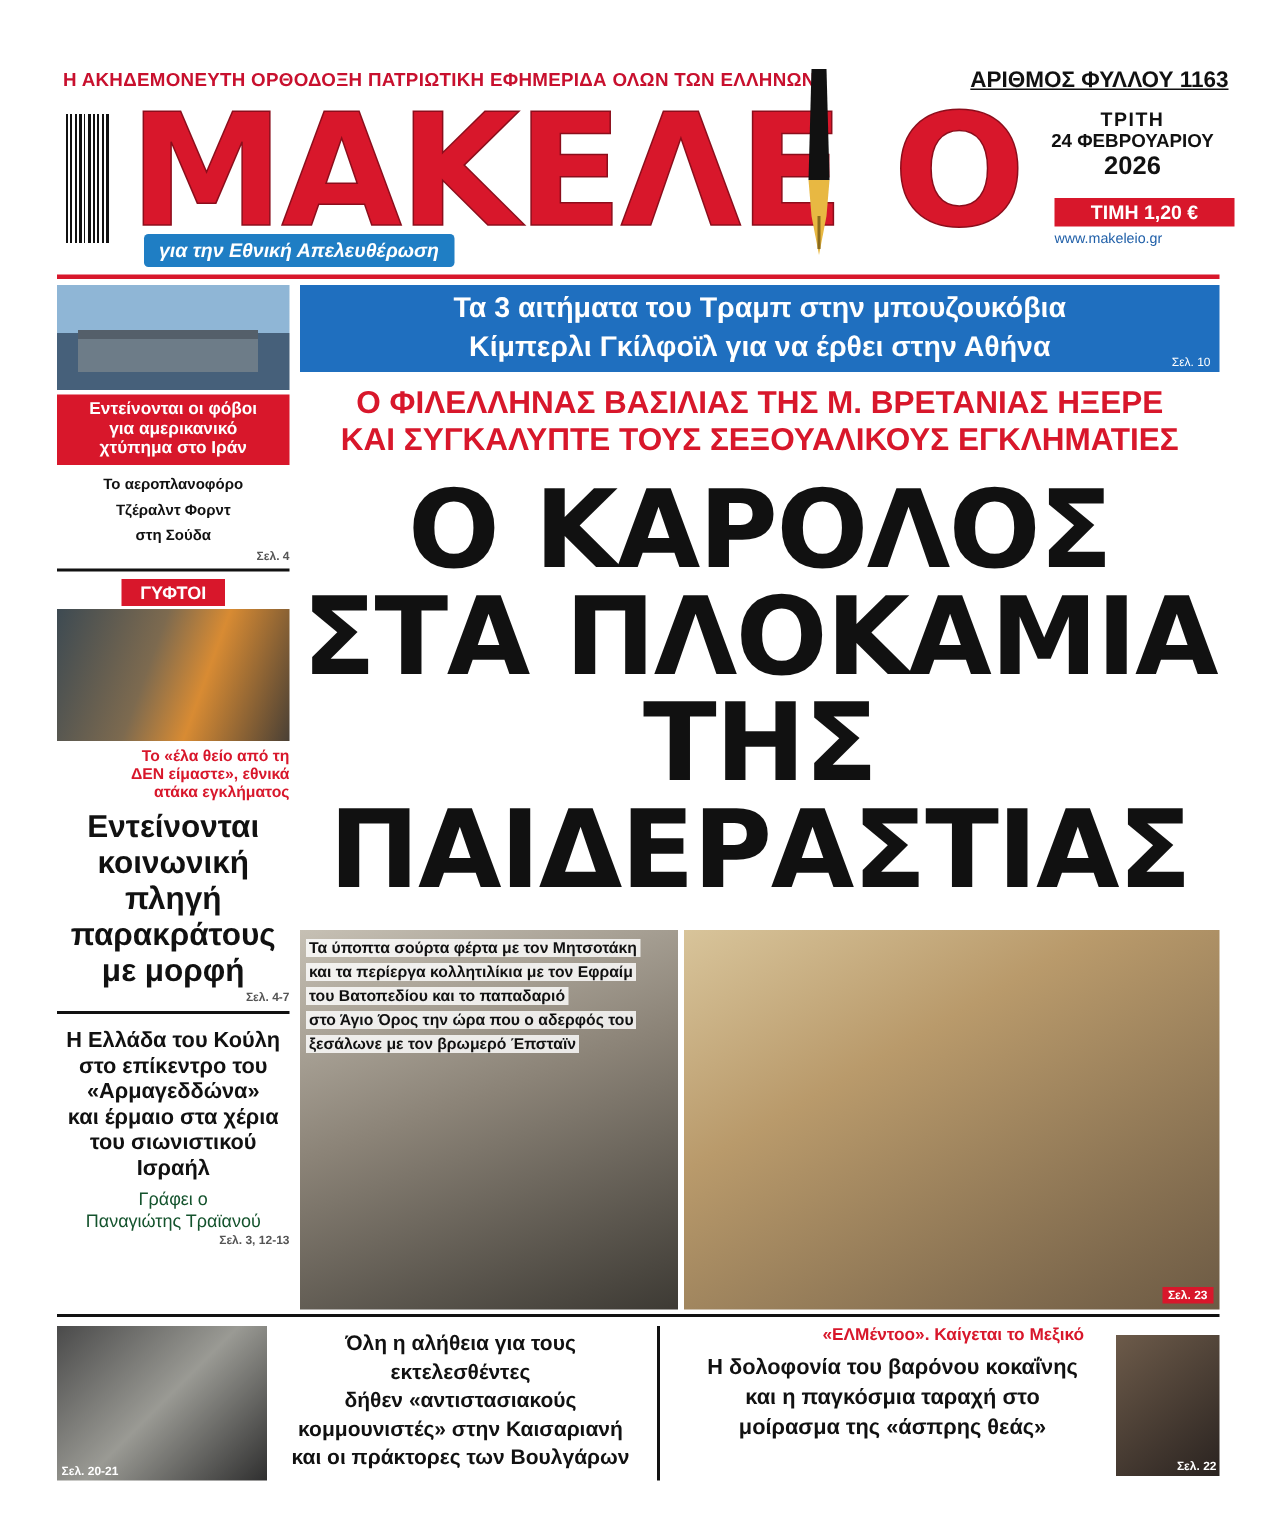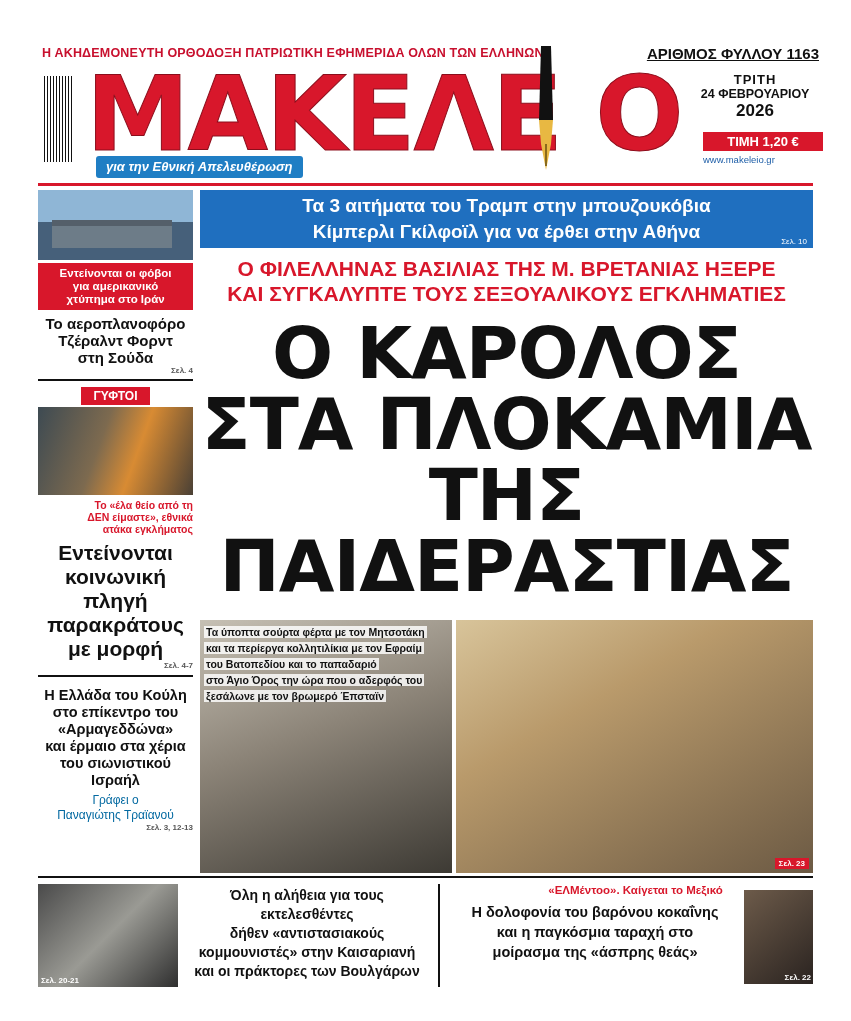--- a/index.html
+++ b/index.html
@@ -67,21 +67,21 @@
   }
   .ph-carrier:after{
     content:"";position:absolute;left:14px;top:30px;width:120px;height:22px;
     background:#6d7c88;border-top:6px solid #545f6a;
   }
   .redbox{
     background:#d8172b;color:#fff;font-weight:bold;text-align:center;
     font-size:11.5px;line-height:13px;padding:4px 3px;
   }
   .lead-sm{
-    text-align:center;font-size:15px;line-height:17px;font-weight:bold;color:#111;
+    text-align:center;font-size:10px;line-height:17px;font-weight:bold;color:#111;
     margin-top:5px;
   }
   .pagehint{font-size:8px;color:#555;text-align:right;font-weight:bold;}
   .tag-gyftoi{
     display:inline-block;background:#d8172b;color:#fff;font-weight:bold;
     font-size:12px;padding:2px 12px;
   }
   .ph-riot{
     width:155px;height:88px;margin-top:2px;
     background:linear-gradient(110deg,#3d4a52 0%,#7d6a4f 40%,#d88b33 62%,#4a4035 100%);
@@ -90,21 +90,21 @@
     color:#d8172b;font-weight:bold;font-size:10.5px;line-height:12px;text-align:right;margin-top:4px;
   }
   .big-left{
     text-align:center;font-weight:bold;color:#111;
     font-size:21px;line-height:24px;margin-top:6px;
   }
   .mid-left{
     text-align:center;font-weight:bold;color:#111;
     font-size:14.5px;line-height:17px;margin-top:10px;
   }
-  .byline{text-align:center;font-size:12px;line-height:15px;color:#0369a1;margin-top:4px;}
+  .byline{text-align:center;font-size:12px;line-height:15px;color:#14532d;margin-top:4px;}
 
   
   .banner{
     position:absolute;left:200px;top:190px;width:613px;height:58px;
     background:#1f6fbf;color:#fff;
   }
   .banner .l1,.banner .l2{
     text-align:center;font-weight:bold;font-size:19px;line-height:26px;
   }
   .banner .pg{position:absolute;right:6px;bottom:2px;font-size:8px;}

